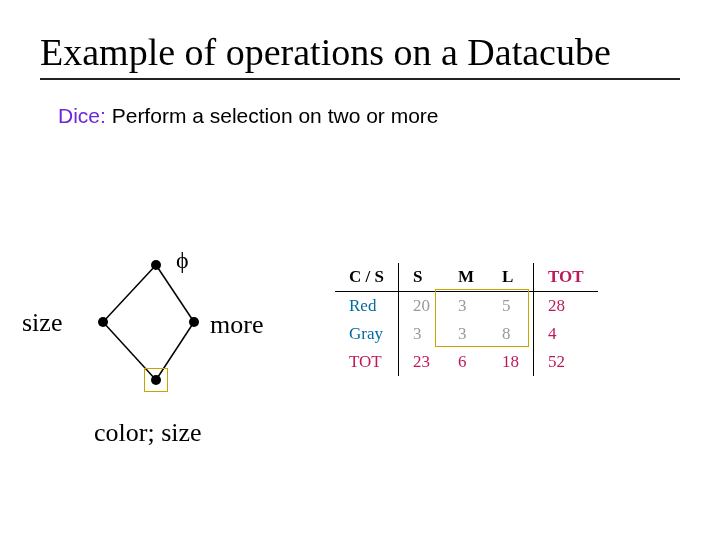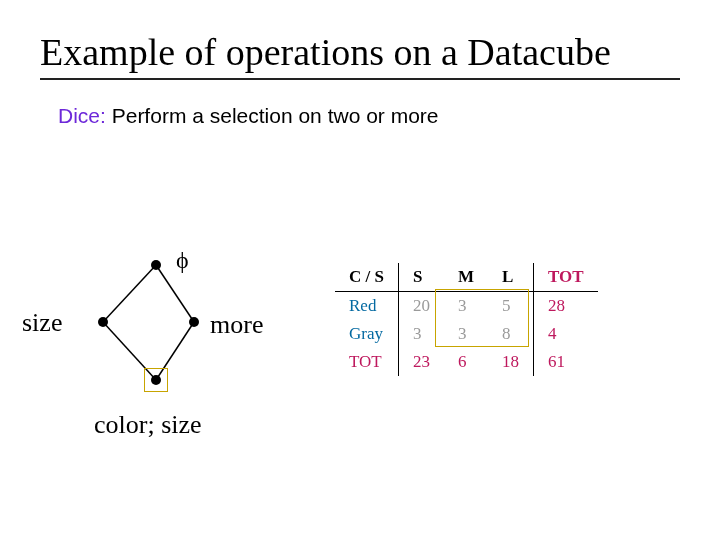--- a/index.html
+++ b/index.html
@@ -68,21 +68,21 @@
   .lbl-size {
     left: -42px;
     top: 58px;
   }
   .lbl-color {
     left: 146px;
     top: 60px;
   }
   .lbl-cs {
     left: 30px;
-    top: 160px;
+    top: 168px;
   }
   .sel-box {
     position: absolute;
     border: 1px solid #c7a400;
     width: 22px;
     height: 22px;
     left: 80px;
     top: 118px;
   }
 
@@ -174,21 +174,21 @@
         <td class="num">3</td>
         <td class="num">3</td>
         <td class="num brd-right-last">8</td>
         <td class="tot-col">4</td>
       </tr>
       <tr>
         <td class="tot-row brd-right">TOT</td>
         <td class="tot-row">23</td>
         <td class="tot-row">6</td>
         <td class="tot-row brd-right-last">18</td>
-        <td class="tot-row">61</td>
+        <td class="tot-row">52</td>
       </tr>
     </tbody>
       </table>
 
     <div class="sel-rect-table" style="left:100px; top:26px; width:92px; height:56px;"></div>
   </div>
 
 </div>
 
 </body></html>

